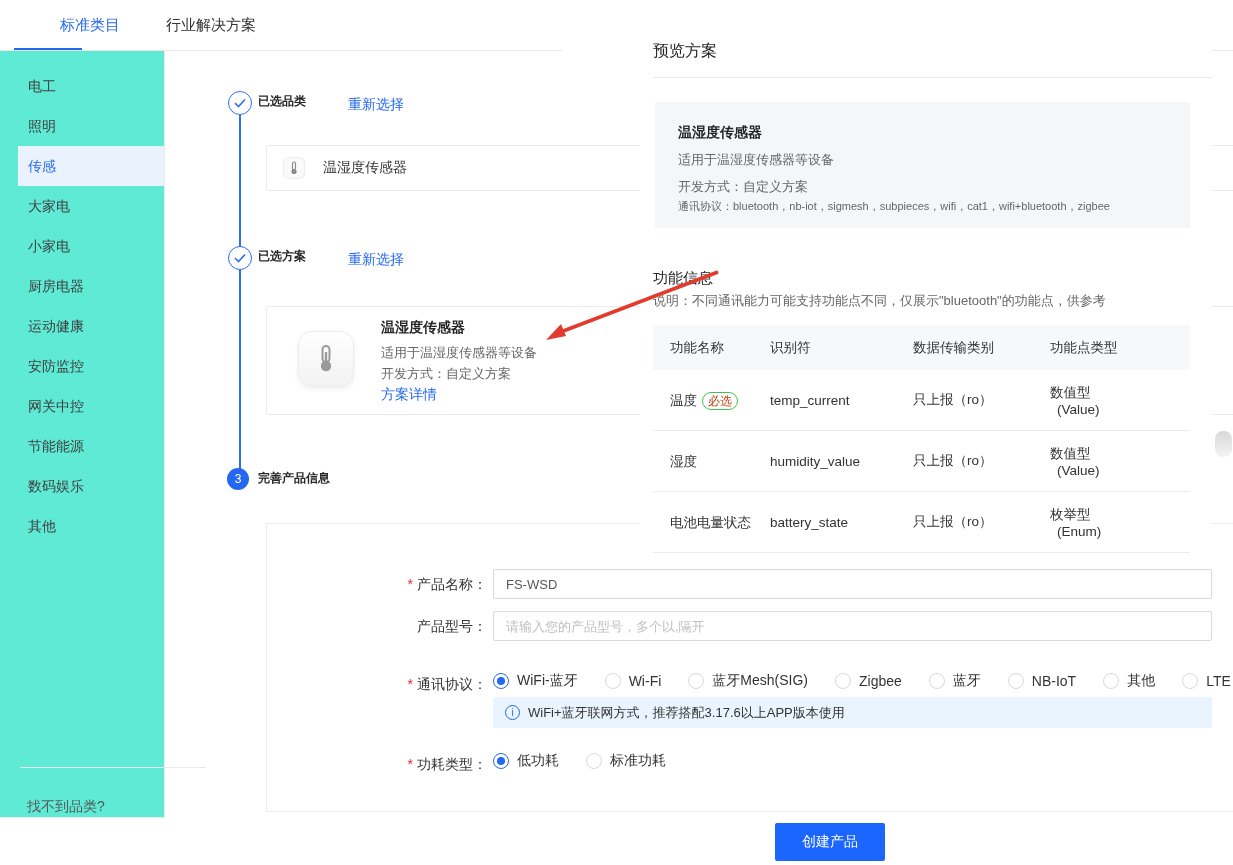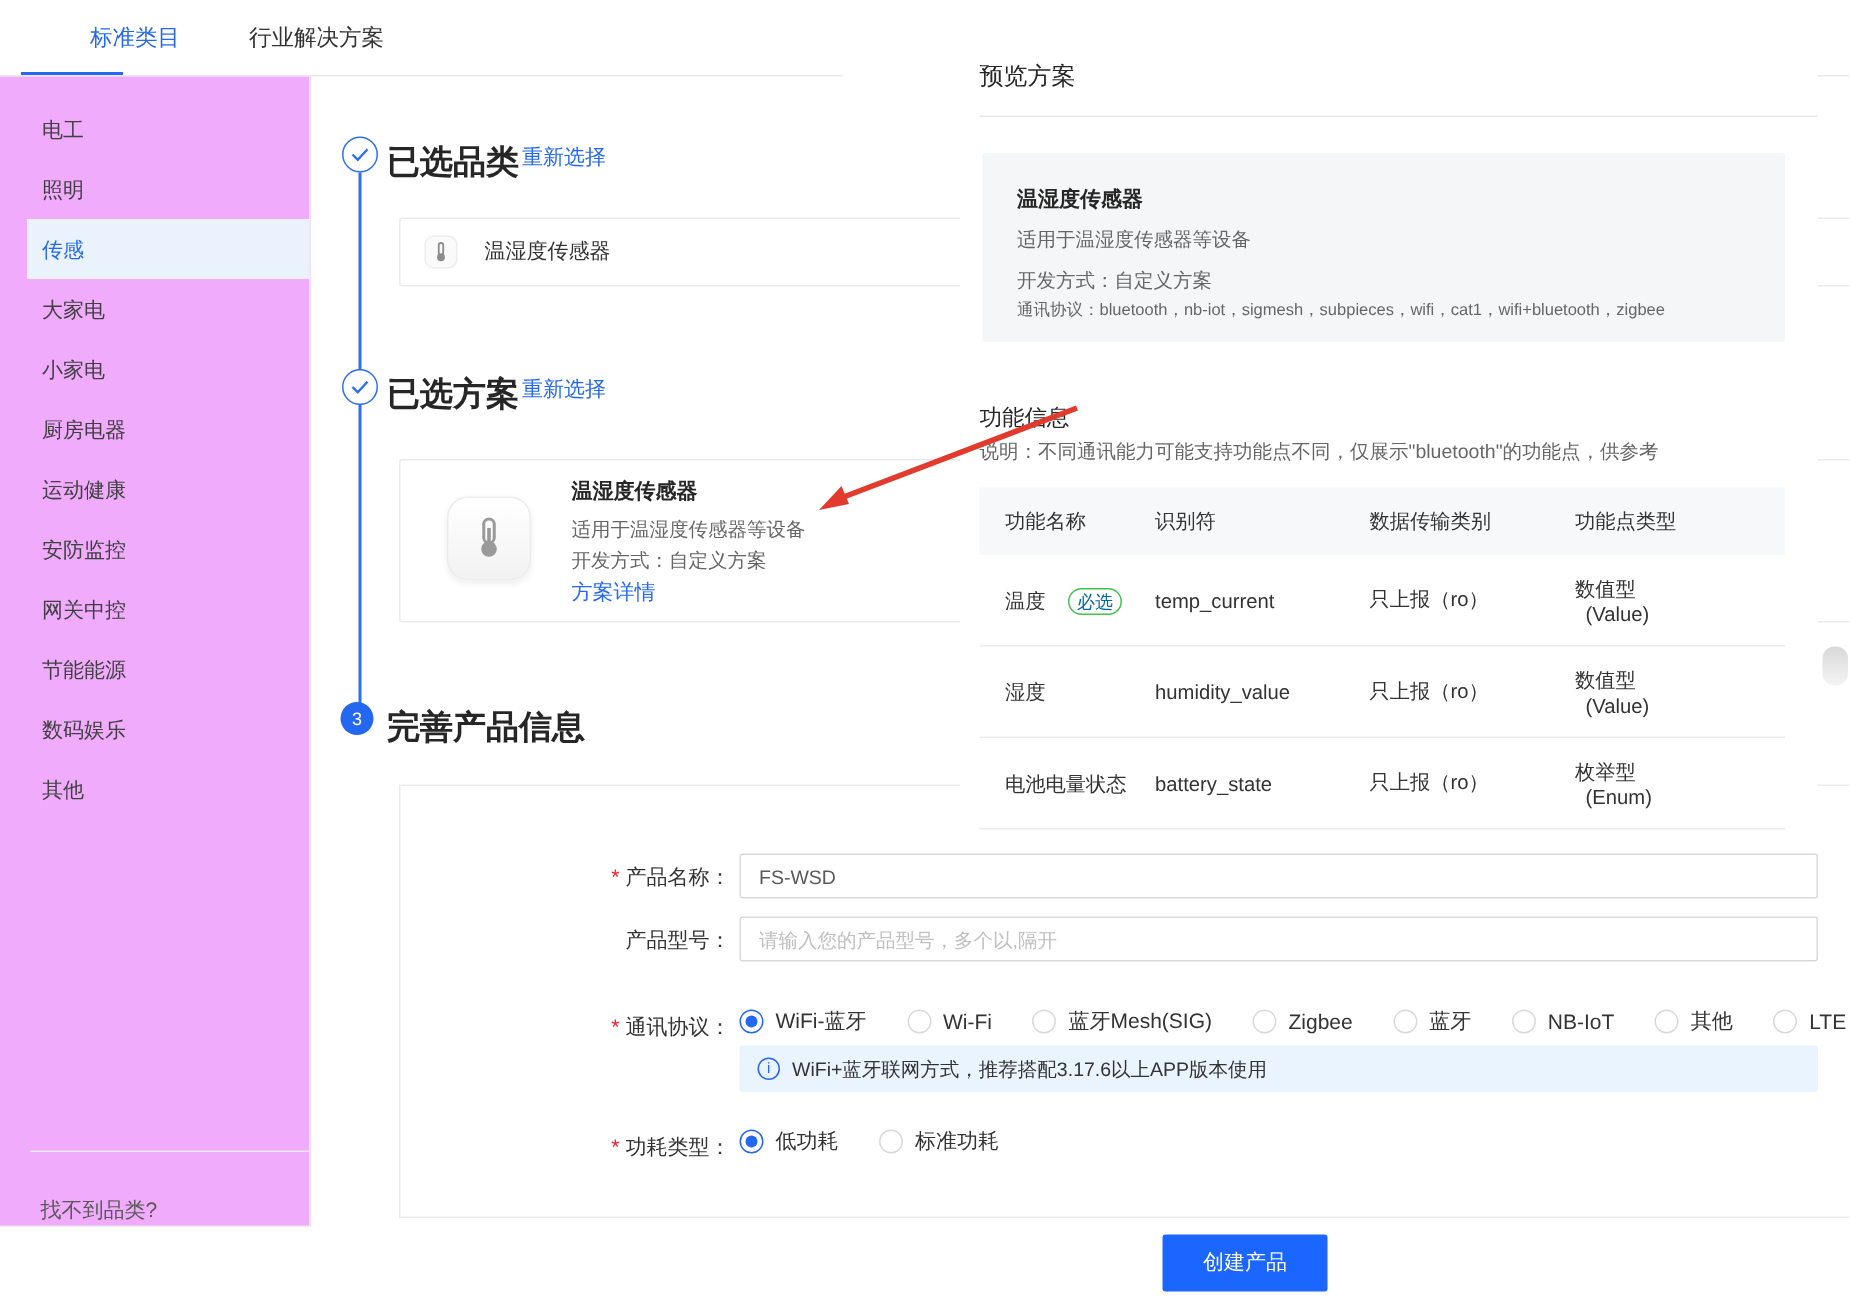--- a/index.html
+++ b/index.html
@@ -9,35 +9,35 @@
     background:#fff; color:#333; font-family:"Liberation Sans", sans-serif; font-size:14px;
   }
   
   .tab { position:absolute; top:16px; font-size:15px; cursor:pointer;margin-left:46px; }
   .tab-std { left:14px; color:#2468f2; }
   .tab-ind { left:120px; color:#333; }
   .tab-underline { position:absolute; left:14px; top:48px; width:68px; height:2px; background:#2468f2; }
   .tb-line  { position:absolute; left:0; top:50px; width:562px; height:1px; background:#e9e9e9; }
   .tb-frag  { position:absolute; left:1212px; top:50px; width:21px; height:1px; background:#e9e9e9; }
   
-  .sidebar { position:absolute; left:0; top:51px; width:207px; height:767px;
-             border-right:1px solid #ececec; border-bottom:1px solid #ececec; background:#f0abfc; }
+  .sidebar { position:absolute; left:0; top:51px; width:165px; height:767px;
+             border-right:1px solid #ececec; border-bottom:1px solid #ececec; background:#5eead4; }
   .side-items { padding-top:15px; }
   .side-item { height:40px; line-height:40px; padding-left:28px; font-size:14px; color:#404040; cursor:pointer; }
   .side-item.selected { background:#eaf2fe; color:#2468f2; margin-left:18px; padding-left:10px; }
   .side-divider { position:absolute; top:716px; left:20px; width:186px; height:1px; background:#e9e9e9; }
   .side-footer { position:absolute; top:727px; left:27px; font-size:14px; color:#595959; cursor:pointer;margin-top:20px; }
   
   .step-rail { position:absolute; left:239px; top:115px; width:2px; height:355px; background:#2e6ff2; }
   .step-circle { position:absolute; width:24px; height:24px; border-radius:50%; background:#fff;
                  display:flex; align-items:center; justify-content:center; }
   .step-circle.ring { border:1.5px solid #2e6ff2; }
   .s1 { left:228px; top:91px; } .s2 { left:228px; top:246px; }
   .s3 { left:227px; top:468px; width:22px; height:22px; background:#2468f2; color:#fff; font-size:12px; }
-  .step-title { position:absolute; font-size:22px; font-weight:600; color:#262626; }
+  .step-title { position:absolute; font-size:12px; font-weight:600; color:#262626; }
   .t1 { left:258px; top:93px; } .t2 { left:258px; top:248px; } .t3 { left:258px; top:470px; }
   .link { color:#2468f2; cursor:pointer; text-decoration:none; font-size:14px; }
   .reselect { position:absolute; }
   .r1 { left:348px; top:96px; } .r2 { left:348px; top:251px; }
   
   .card { position:absolute; background:#fff; border:1px solid #ebebeb; border-radius:2px; }
   .card1 { left:266px; top:145px; width:1040px; height:46px; display:flex; align-items:center; gap:18px; padding-left:16px; }
   .mini-icon { width:22px; height:22px; border-radius:6px; background:#fafafa; border:1px solid #ededed;
                display:flex; align-items:center; justify-content:center; }
   .card2 { left:266px; top:306px; width:1040px; height:109px; }
@@ -83,22 +83,22 @@
   .ov-dev   { position:absolute; left:23px; top:76px; font-size:13px; color:#666; }
   .ov-proto { position:absolute; left:23px; top:97px; font-size:11px; color:#666; }
   .fn-title { position:absolute; left:13px; top:239px; font-size:15px; font-weight:500; color:#262626; }
   .fn-note  { position:absolute; left:13px; top:262px; font-size:13px; color:#666; }
   .fn-table { position:absolute; left:13px; top:295px; width:537px; }
   .fn-header { display:grid; grid-template-columns:100px 143px 137px 1fr; padding-left:17px; height:45px;
                align-items:center; background:#f7f8fa; font-size:13.5px; font-weight:500; color:#333; }
   .fn-row { display:grid; grid-template-columns:100px 143px 137px 1fr; padding-left:17px; min-height:61px;
             align-items:center; border-bottom:1px solid #ebebeb; font-size:13.5px; color:#333; }
   .fn-name { padding-right:10px; line-height:19px; }
-  .badge { display:inline-block; margin-left:15px; padding:0 5px; font-size:12px; line-height:16px;
-           color:#0369a1; border:1px solid #42c150; border-radius:9px; }
+  .badge { display:inline-block; margin-left:5px; padding:0 5px; font-size:12px; line-height:16px;
+           color:#c2410c; border:1px solid #42c150; border-radius:9px; }
   .type-cell div:last-child { padding-left:7px; color:#333; }
   
   .scroll-thumb { position:absolute; left:1215px; top:431px; width:17px; height:26px; border-radius:8px;
                   background:linear-gradient(180deg,#d8d8d8,#f4f4f4); z-index:20; }
   .arrow-svg { position:absolute; left:540px; top:258px; z-index:30; pointer-events:none; }
 </style>
 </head>
 <body>
 
 <div class="screen">

